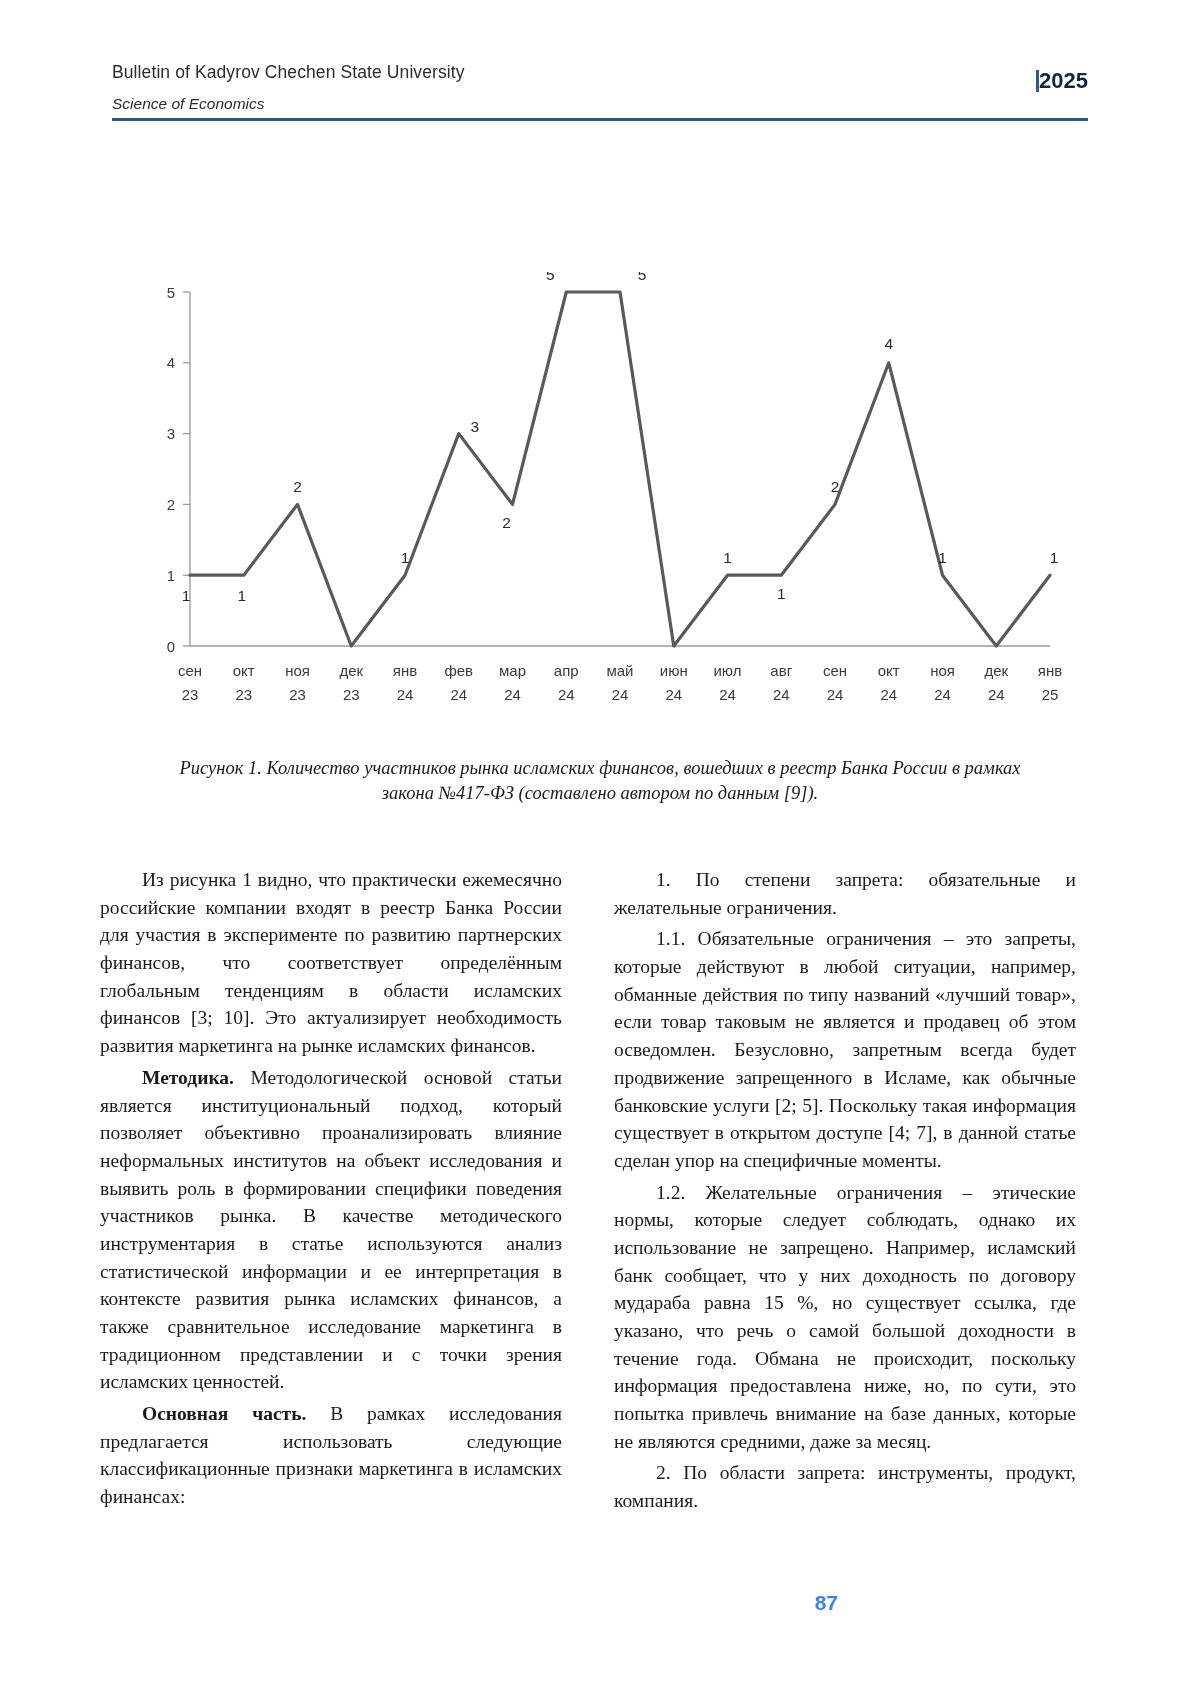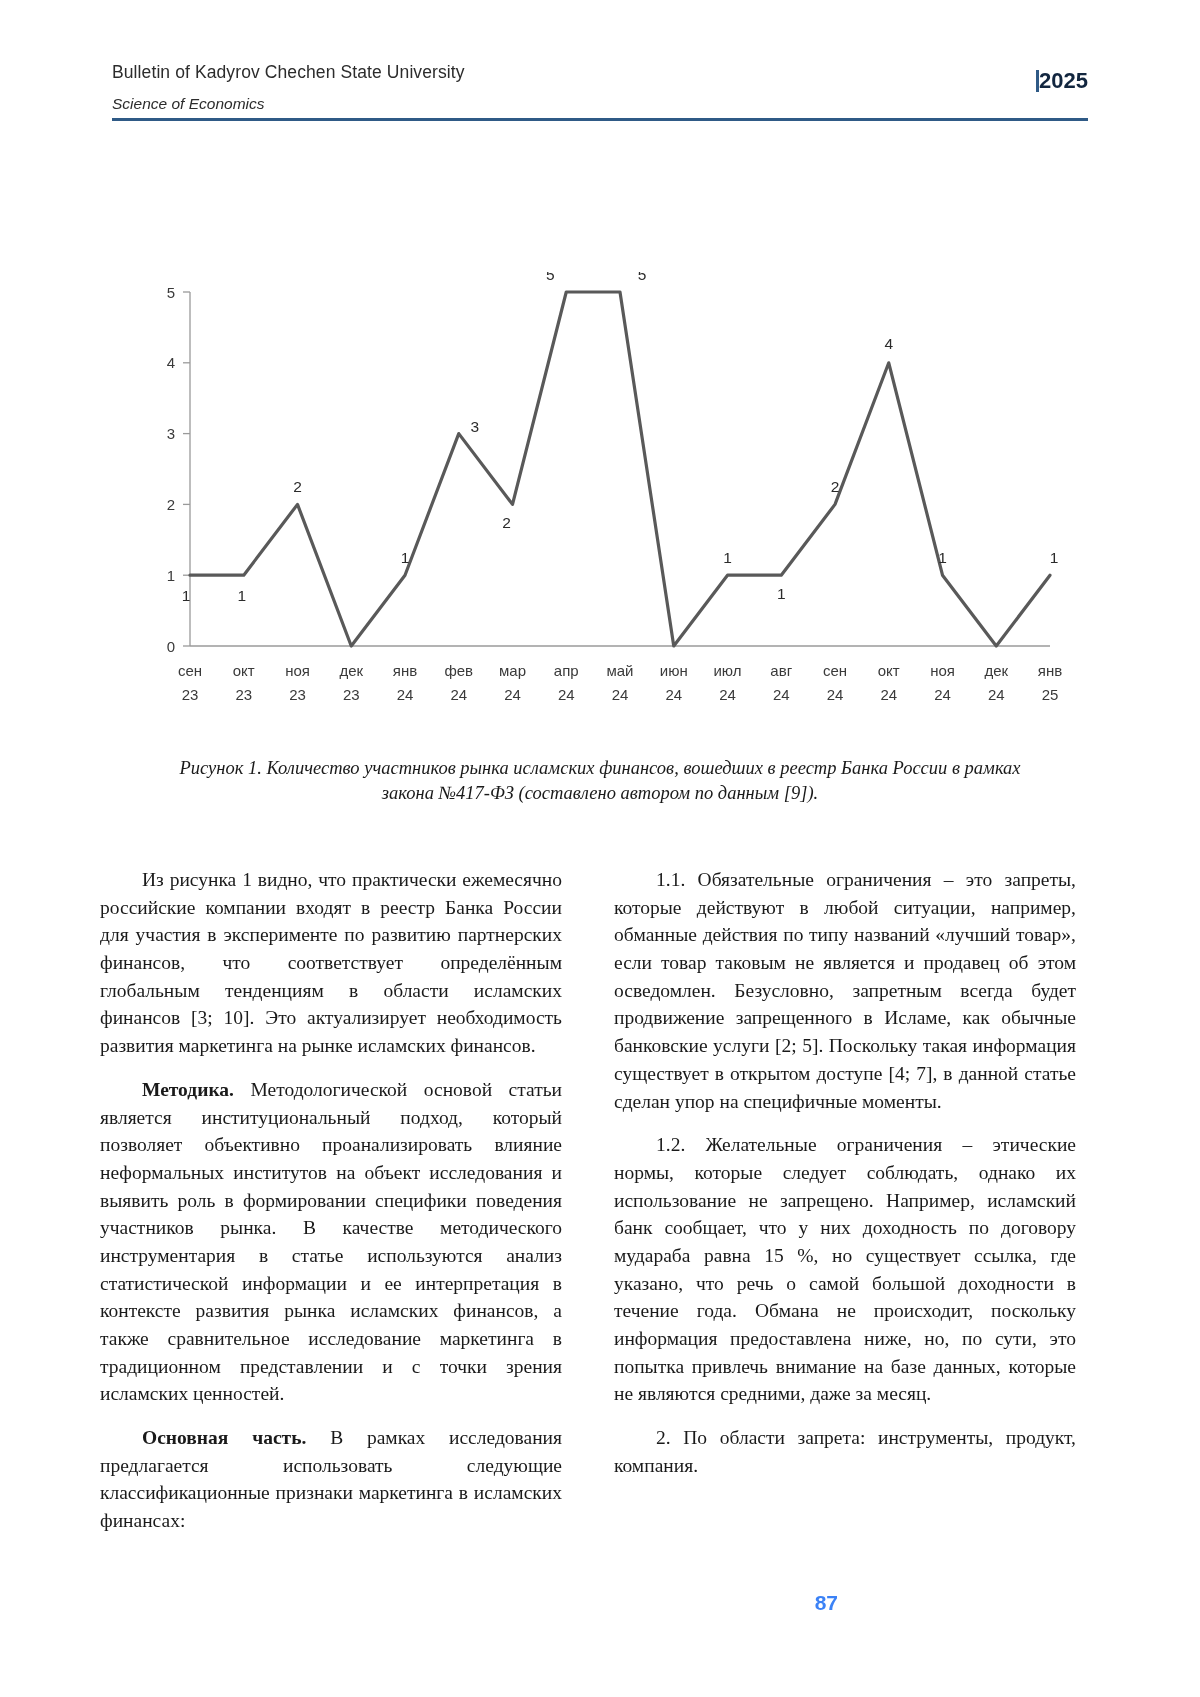--- a/index.html
+++ b/index.html
@@ -66,21 +66,21 @@
   }
   .col { width:462px; }
   p.body {
     margin:0;
     font-size:19.5px;
     line-height:1.42;
     text-align:justify;
     text-justify:inter-word;
     hyphens:manual;
   }
-  p.body + p.body { margin-top:16px; }
+  p.body + p.body { margin-top:4px; }
   .indent { text-indent:42px; }
   .bold { font-weight:bold; }
   
   .figure {
     position:absolute;
     left:112px; top:272px;
     width:976px;
   }
   .chart-wrap {
     position:relative;
@@ -214,20 +214,21 @@
     <div class="caption">Рисунок 1. Количество участников рынка исламских финансов, вошедших в реестр Банка России в рамках закона №417-ФЗ (составлено автором по данным [9]).</div>
   </div>
 
   <div class="cols-bottom">
     <div class="col">
       <p class="body indent"><span>Из рисунка 1 видно, что практически ежемесячно российские компании входят в реестр Банка России для участия в эксперименте по развитию партнерских финансов, что соответствует определённым глобальным тенденциям в области исламских финансов [3; 10]. Это актуализирует необходимость развития маркетинга на рынке исламских финансов.</span></p>
       <p class="body indent"><span class="bold">Методика.</span> <span>Методологической основой статьи является институциональный подход, который позволяет объективно проанализировать влияние неформальных институтов на объект исследования и выявить роль в формировании специфики поведения участников рынка. В качестве методического инструментария в статье используются анализ статистической информации и ее интерпретация в контексте развития рынка исламских финансов, а также сравнительное исследование маркетинга в традиционном представлении и с точки зрения исламских ценностей.</span></p>
       <p class="body indent"><span class="bold">Основная часть.</span> <span>В рамках исследования предлагается использовать следующие классификационные признаки маркетинга в исламских финансах:</span></p>
     </div>
     <div class="col">
+      <p class="body indent">1. По степени запрета: обязательные и желательные ограничения.</p>
       <p class="body indent">1.1. Обязательные ограничения – это запреты, которые действуют в любой ситуации, например, обманные действия по типу названий «лучший товар», если товар таковым не является и продавец об этом осведомлен. Безусловно, запретным всегда будет продвижение запрещенного в Исламе, как обычные банковские услуги [2; 5]. Поскольку такая информация существует в открытом доступе [4; 7], в данной статье сделан упор на специфичные моменты.</p>
       <p class="body indent">1.2. Желательные ограничения – этические нормы, которые следует соблюдать, однако их использование не запрещено. Например, исламский банк сообщает, что у них доходность по договору мудараба равна 15 %, но существует ссылка, где указано, что речь о самой большой доходности в течение года. Обмана не происходит, поскольку информация предоставлена ниже, но, по сути, это попытка привлечь внимание на базе данных, которые не являются средними, даже за месяц.</p>
       <p class="body indent">2. По области запрета: инструменты, продукт, компания.</p>
     </div>
   </div>
 
   <div class="page-number">87</div>
 </div>
 
 </body></html>

